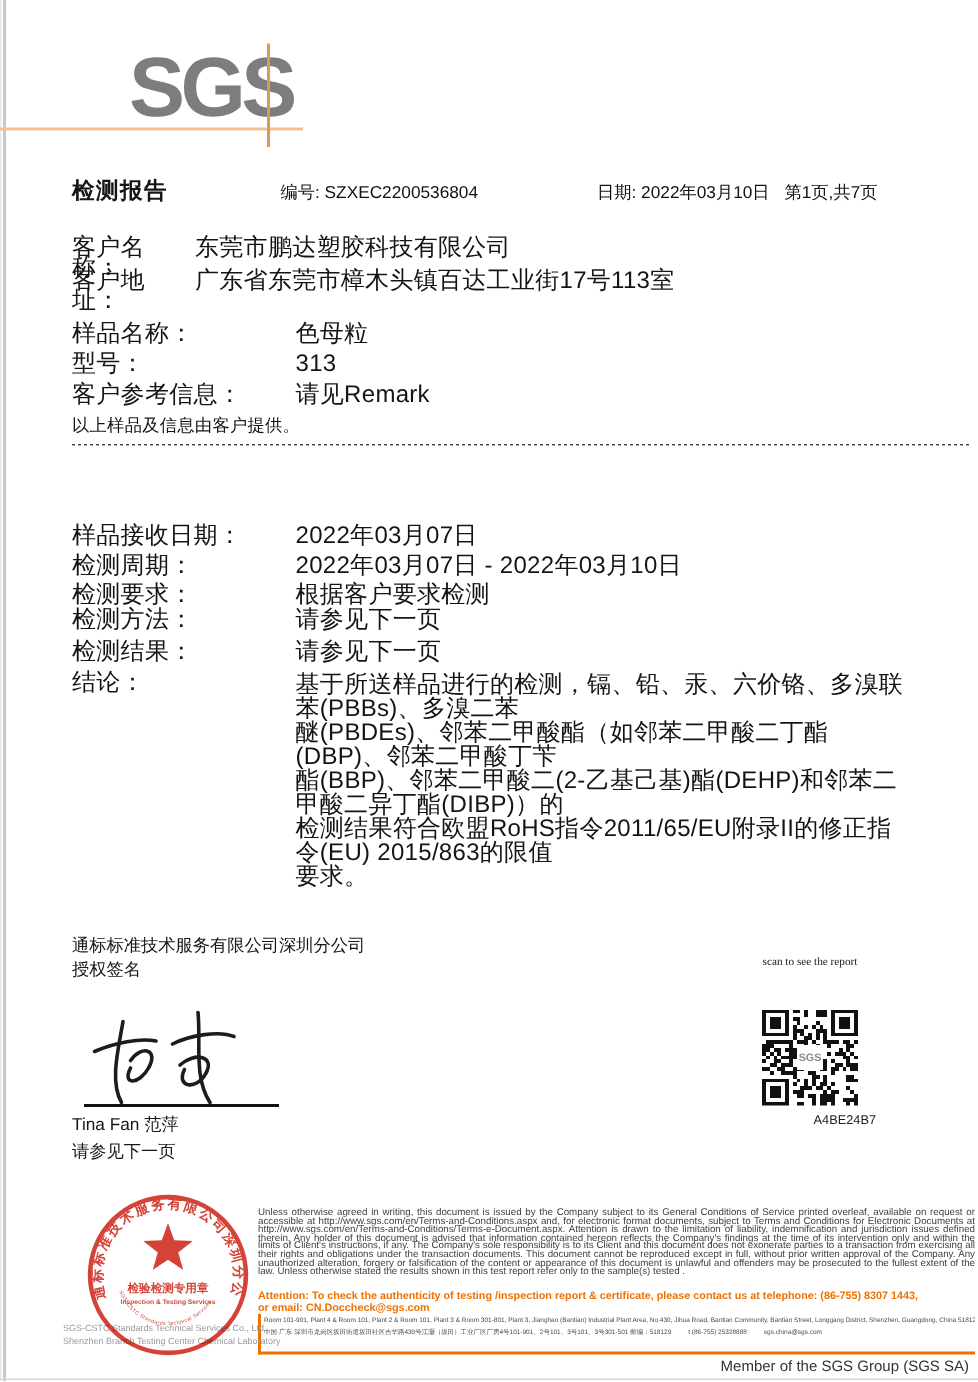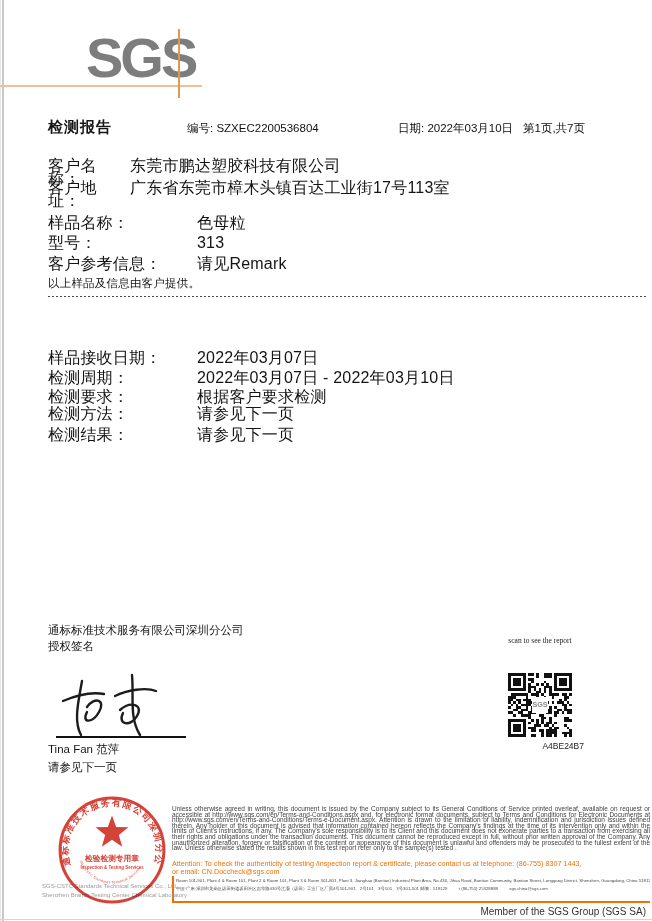--- a/index.html
+++ b/index.html
@@ -46,21 +46,21 @@
   .qr-code{position:absolute;left:496px;top:741px;width:88px;text-align:right;font-size:8.5px;color:#222;}
 
   
   .lab-lines{position:absolute;left:42px;top:882px;font-size:6px;line-height:9px;color:#9a9a9a;z-index:1;}
   .stamp-svg{position:absolute;left:56px;top:794px;z-index:2;opacity:.88;mix-blend-mode:multiply;}
 
   
   .legal{position:absolute;left:172px;top:806px;width:478px;font-size:6.5px;line-height:5.6px;
     color:#3f3f3f;text-align:justify;letter-spacing:0;}
   .attention{position:absolute;left:172px;top:860px;width:478px;font-size:7.2px;line-height:7.6px;
-    font-weight:400;color:#ee7203;white-space:pre-line;}
+    font-weight:700;color:#ee7203;white-space:pre-line;}
   .addr-block{position:absolute;left:176px;top:877px;width:474px;overflow:hidden;}
   .addr{font-size:6px;transform:scale(.72);transform-origin:0 0;white-space:nowrap;width:660px;
     color:#4a4a4a;line-height:11px;}
   .addr .sep{display:inline-block;width:14px;}
   .footer-vline{position:absolute;left:172px;top:876px;width:1.5px;height:27px;background:#ee7203;}
   .footer-rule{position:absolute;left:172px;top:901px;width:478px;height:2px;background:#ee7203;}
   .member{position:absolute;right:6px;top:906px;font-size:10px;color:#333;text-align:center;}
 </style>
 </head>
 <body>
@@ -116,20 +116,28 @@
     <span class="lbl">检测要求：</span>
     <span>根据客户要求检测</span>
   </div>
   <div class="row w2" style="top:407px">
     <span class="lbl">检测方法：</span>
     <span>请参见下一页</span>
   </div>
   <div class="row w2" style="top:428px">
     <span class="lbl">检测结果：</span>
     <span>请参见下一页</span>
+  </div>
+  <div class="row w2" style="top:449px">
+    <span class="lbl">结论：</span>
+    <span class="conclusion-val">基于所送样品进行的检测，镉、铅、汞、六价铬、多溴联苯(PBBs)、多溴二苯
+醚(PBDEs)、邻苯二甲酸酯（如邻苯二甲酸二丁酯 (DBP)、邻苯二甲酸丁苄
+酯(BBP)、邻苯二甲酸二(2-乙基己基)酯(DEHP)和邻苯二甲酸二异丁酯(DIBP)）的
+检测结果符合欧盟RoHS指令2011/65/EU附录II的修正指令(EU) 2015/863的限值
+要求。</span>
   </div>
 
   <div class="sig-company">通标标准技术服务有限公司深圳分公司</div>
   <div class="sig-auth">授权签名</div>
   <svg class="sig-svg" width="140" height="78" viewBox="0 0 140 78">
     <g fill="none" stroke="#1c1c1c" stroke-width="2.4" stroke-linecap="round">
       <path d="M30,16 C27,34 21,56 29,70"></path>
       <path d="M11,36 C25,30 41,27 52,29"></path>
       <path d="M35,42 C43,31 54,35 47,47 C41,58 29,59 35,47"></path>
       <path d="M80,10 C82,30 77,53 88,70"></path>

